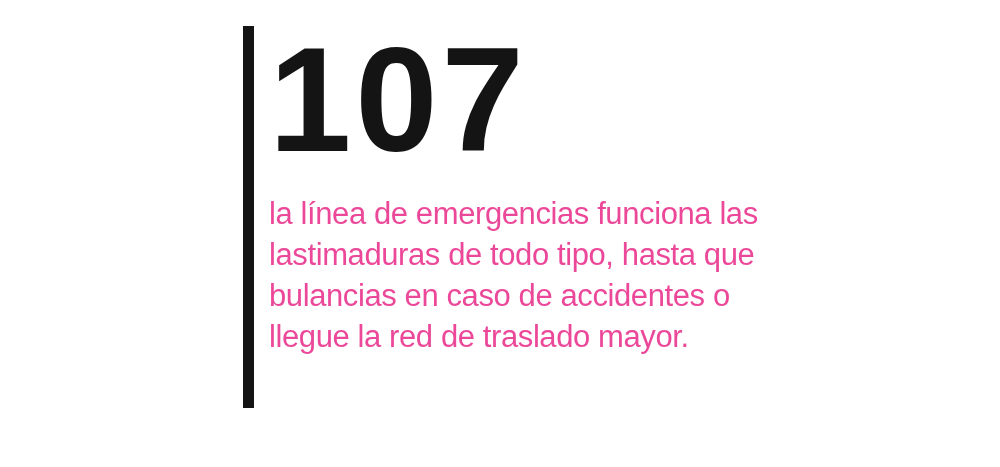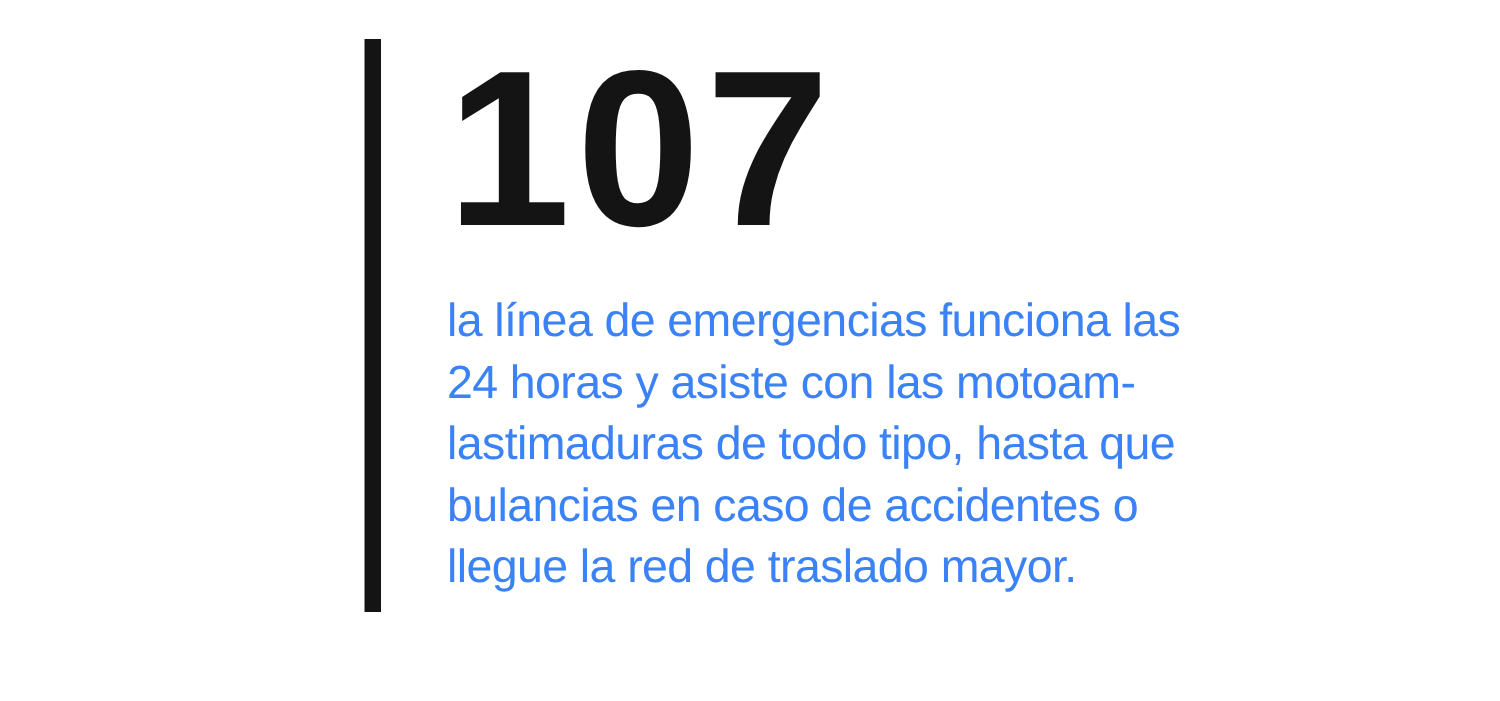--- a/index.html
+++ b/index.html
@@ -20,59 +20,58 @@
     display: flex;
     align-items: stretch;
   }
   .rule {
     width: 11px;
     background: #141414;
     flex: 0 0 auto;
     height: 382px;
   }
   .content {
-    padding-left: 44px;
+    padding-left: 15px;
     display: flex;
     flex-direction: column;
     justify-content: flex-start;
   }
   .bignum {
     font-family: "Liberation Sans", sans-serif;
     font-weight: bold;
     font-size: 148px;
     line-height: 0.92;
     letter-spacing: 4px;
     color: #141414;
     margin: 0;
     padding-top: 6px;
   }
   .blurb {
     font-family: "Liberation Sans", sans-serif;
     font-weight: normal;
     font-size: 31px;
     line-height: 1.32;
-    color: #3b82f6;
+    color: #ec4899;
     margin: 0;
     padding-top: 26px;
     max-width: 500px;
     letter-spacing: -0.4px;
   }
   .blurb .line {
     display: block;
     white-space: nowrap;
   }
 </style>
 </head>
 <body>
 
 <div class="callout">
   <div class="rule"></div>
   <div class="content">
     <div class="bignum">107</div>
     <div class="blurb">
       <span class="line">la línea de emergencias funciona las</span>
-      <span class="line">24 horas y asiste con las motoam-</span>
       <span class="line">lastimaduras de todo tipo, hasta que</span>
       <span class="line">bulancias en caso de accidentes o</span>
       <span class="line">llegue la red de traslado mayor.</span>
     </div>
   </div>
 </div>
 
 </body></html>

